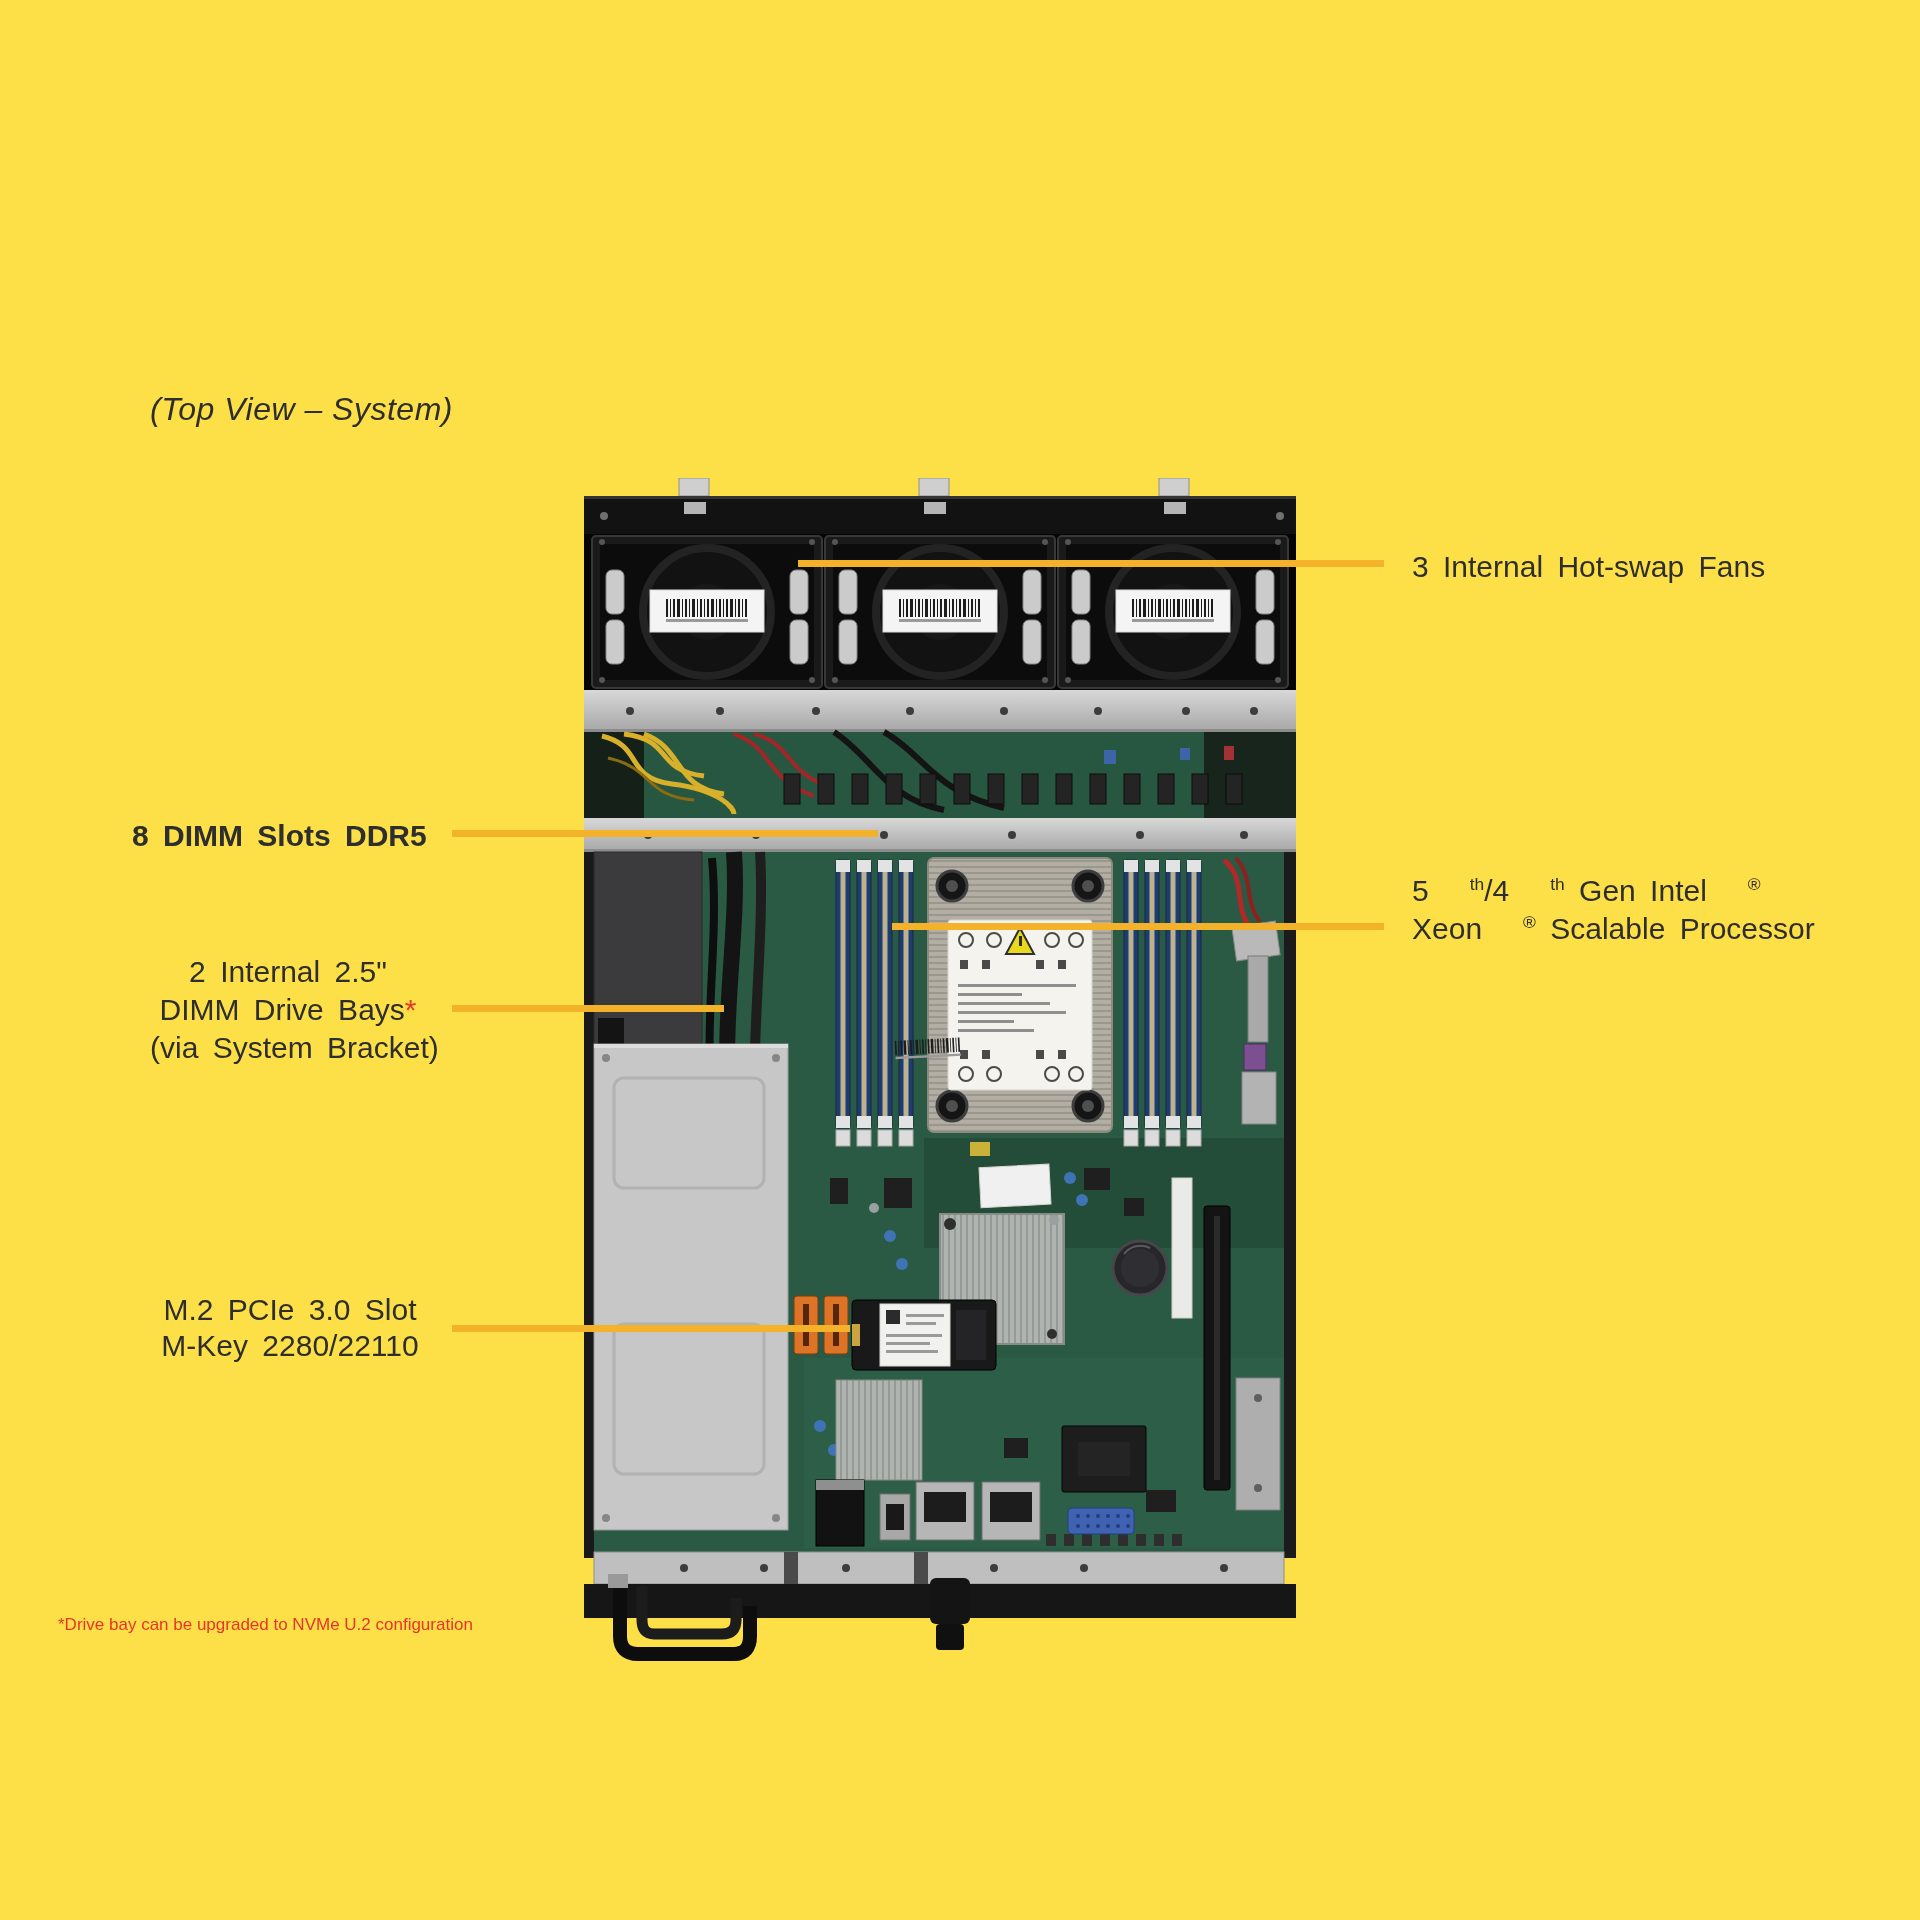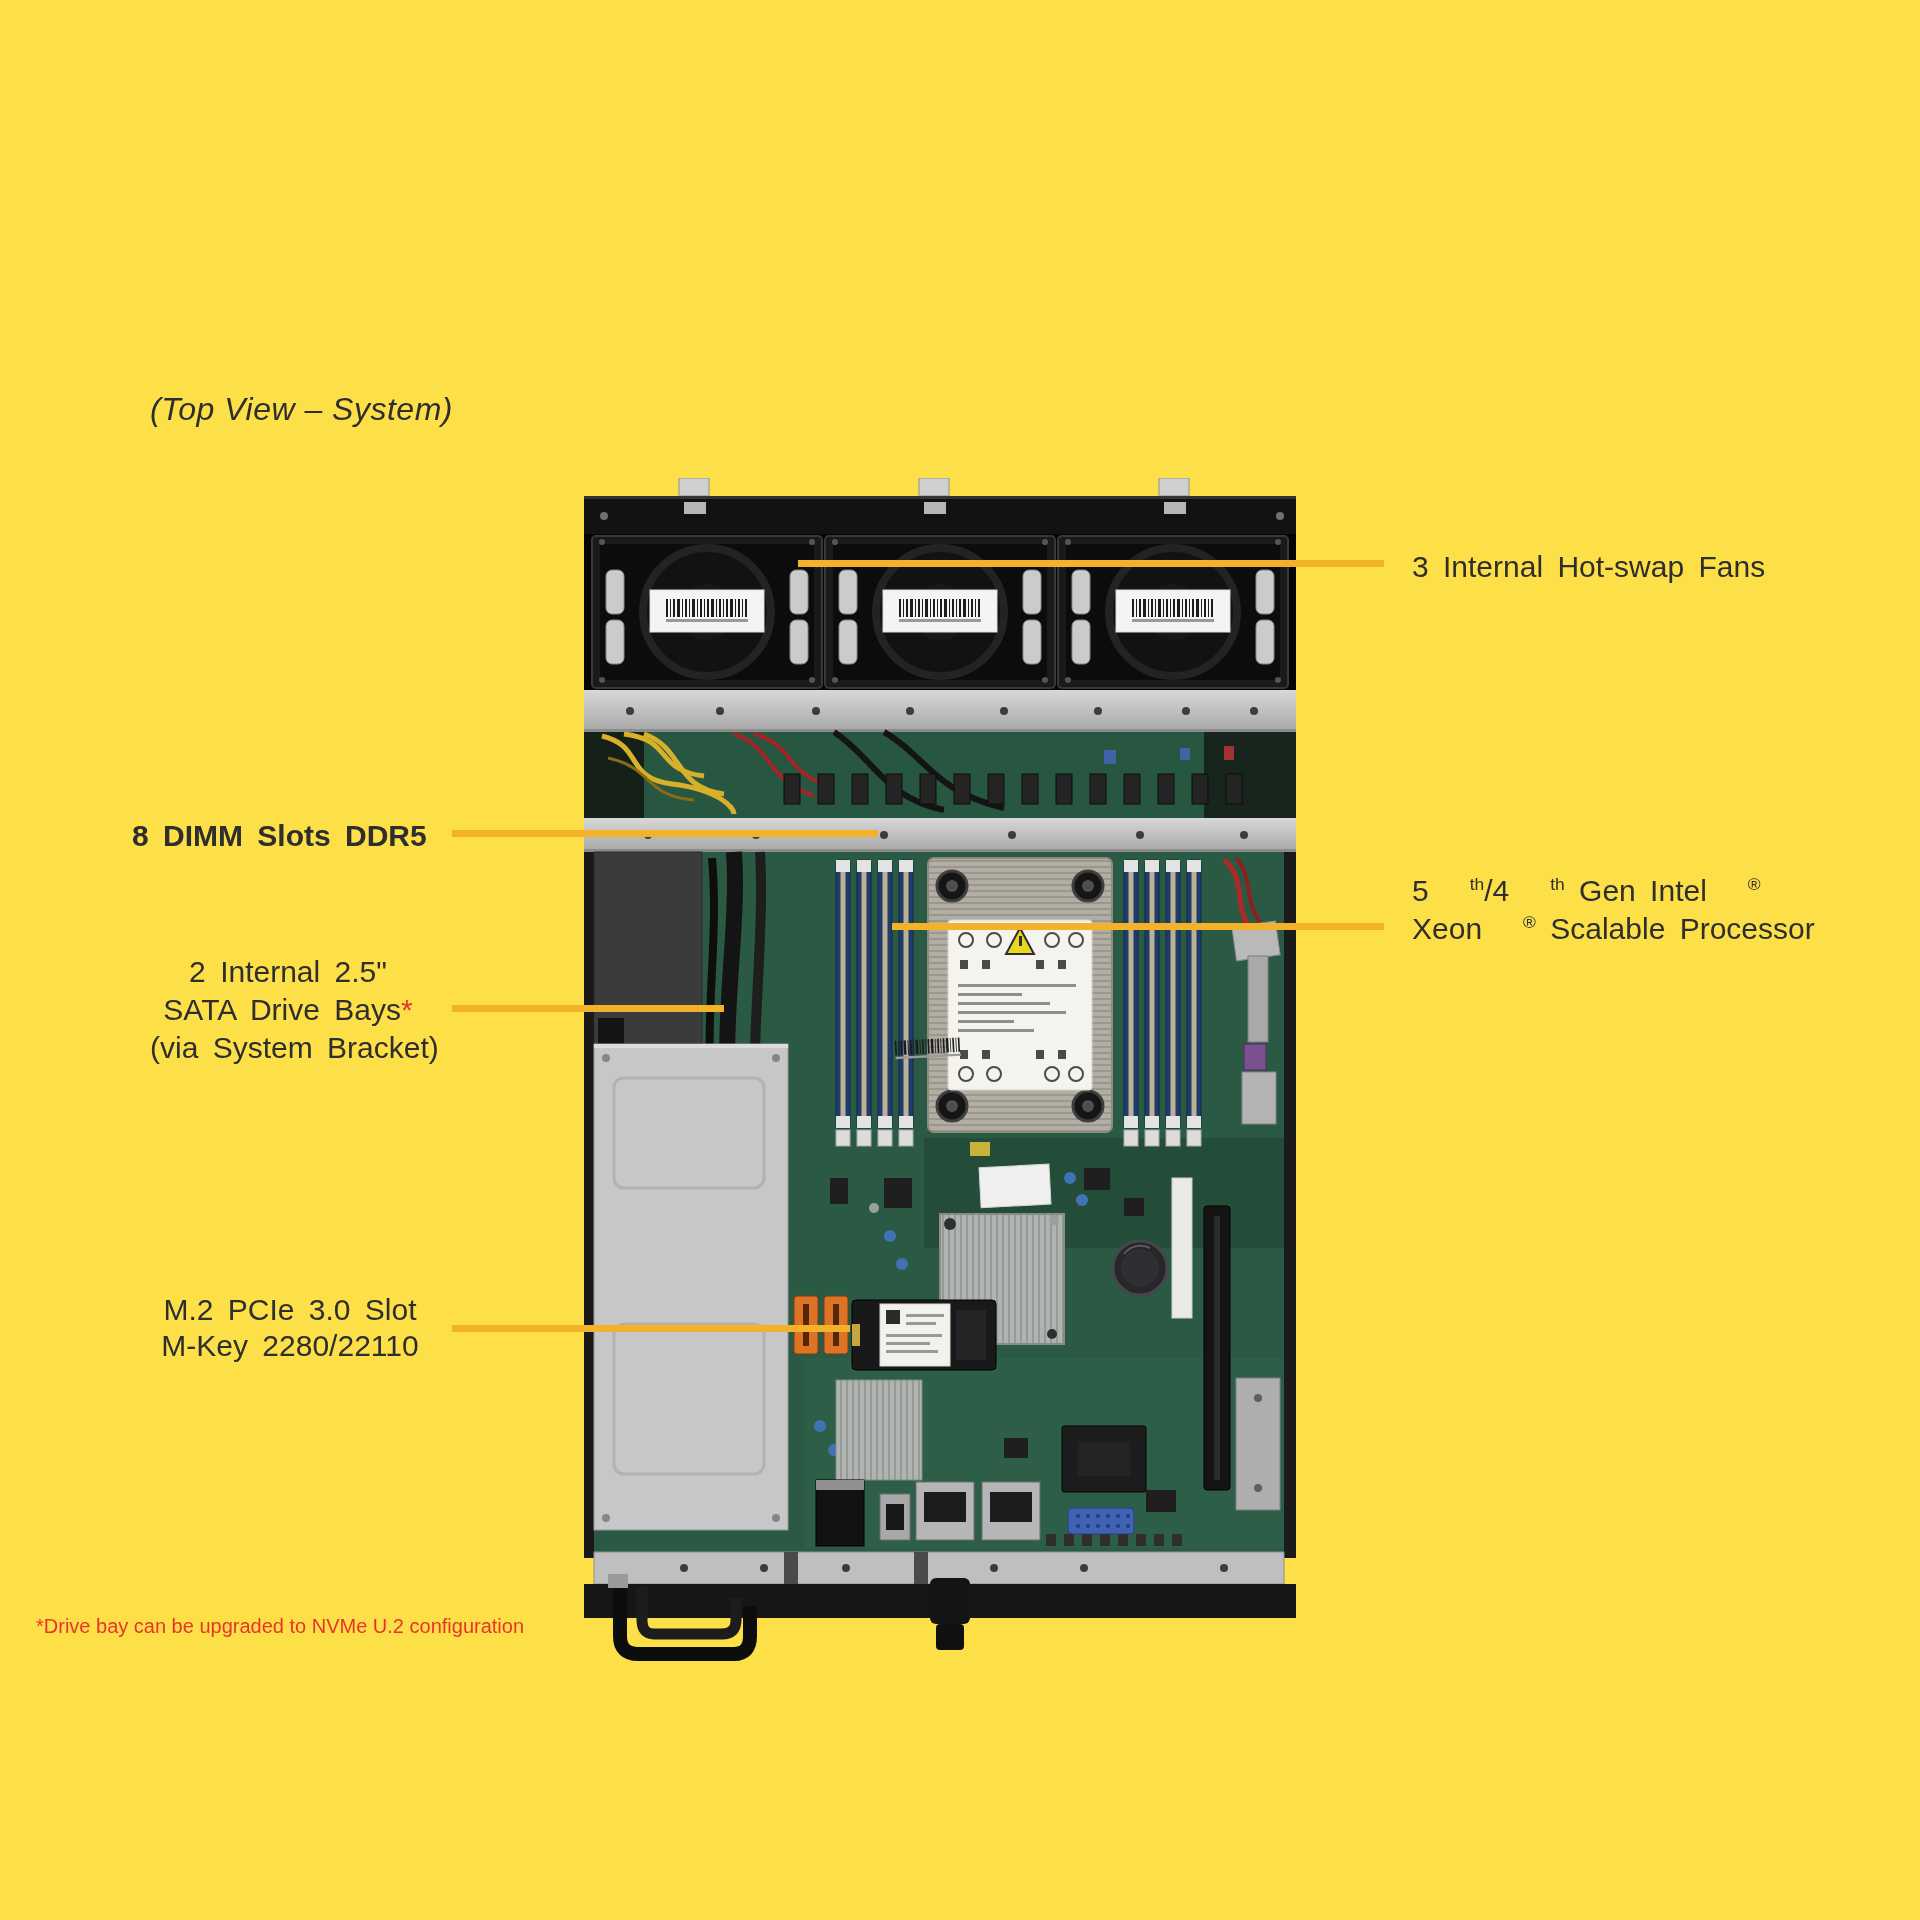--- a/index.html
+++ b/index.html
@@ -15,21 +15,21 @@
   #ln-fans{left:798px;top:560px;width:586px;}
   #ln-dimm{left:452px;top:830px;width:426px;}
   #ln-cpu{left:892px;top:923px;width:492px;}
   #ln-sata{left:452px;top:1005px;width:272px;}
   #ln-m2{left:452px;top:1325px;width:398px;}
   #lb-fans{left:1412px;top:548px;text-align:right;}
   #lb-dimm{left:132px;top:817px;font-weight:bold;}
   #lb-cpu{left:1412px;top:872px;}
   #lb-sata{left:150px;top:953px;width:276px;line-height:38px;}
   #lb-m2{left:140px;top:1292px;width:300px;line-height:36px;}
-  .footnote{position:absolute;left:36px;top:1615px;font-size:20px;color:var(--red,#E8352C);white-space:nowrap;}
+  .footnote{position:absolute;left:58px;top:1615px;font-size:17px;color:var(--red,#E8352C);white-space:nowrap;}
   .photo{position:absolute;left:584px;top:478px;width:712px;height:1190px;}
 </style>
 </head>
 <body>
 
 <div class="page">
 
   <div class="title">(Top View – System)</div>
 
   <svg class="photo" viewBox="0 0 712 1190">
@@ -510,21 +510,21 @@
 
   <div class="label" id="lb-dimm">8 DIMM Slots DDR5</div>
 
   <div class="label" id="lb-cpu">
     <div><span>5</span><sup>th</sup><span>/4</span><sup>th</sup><span> Gen Intel</span><sup>®</sup></div>
     <div><span>Xeon</span><sup>®</sup><span> Scalable Processor</span></div>
   </div>
 
   <div class="label center" id="lb-sata">
     <div>2 Internal 2.5"</div>
-    <div><span>SATA Drive Bays</span><span class="red">*</span></div>
+    <div><span>DIMM Drive Bays</span><span class="red">*</span></div>
     <div>(via System Bracket)</div>
   </div>
 
   <div class="label center" id="lb-m2">
     <div>M.2 PCIe 3.0 Slot</div>
     <div>M-Key 2280/22110</div>
   </div>
 
   <div class="footnote">*Drive bay can be upgraded to NVMe U.2 configuration</div>
 </div>

